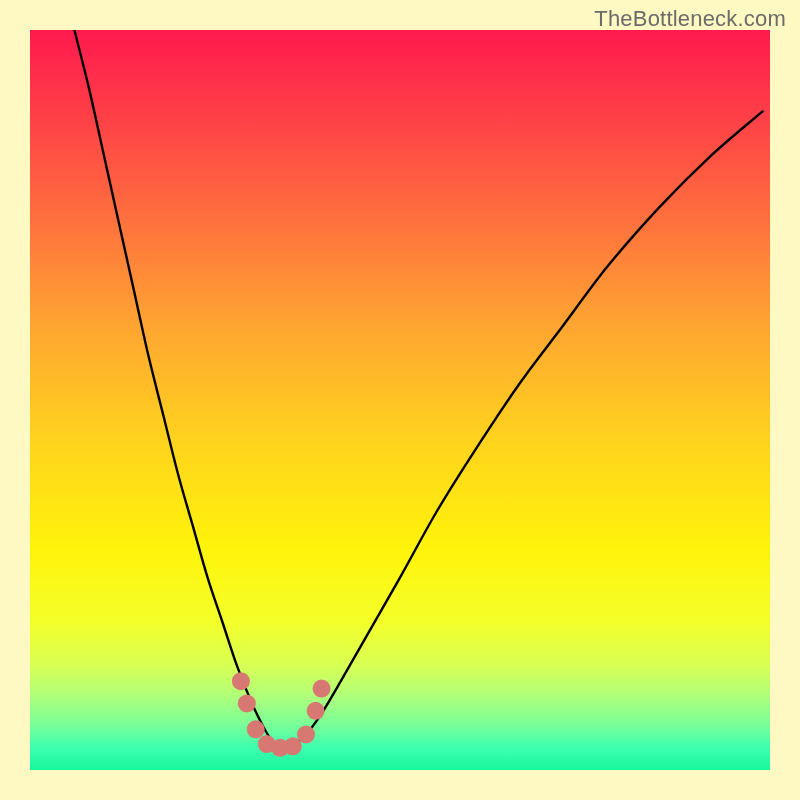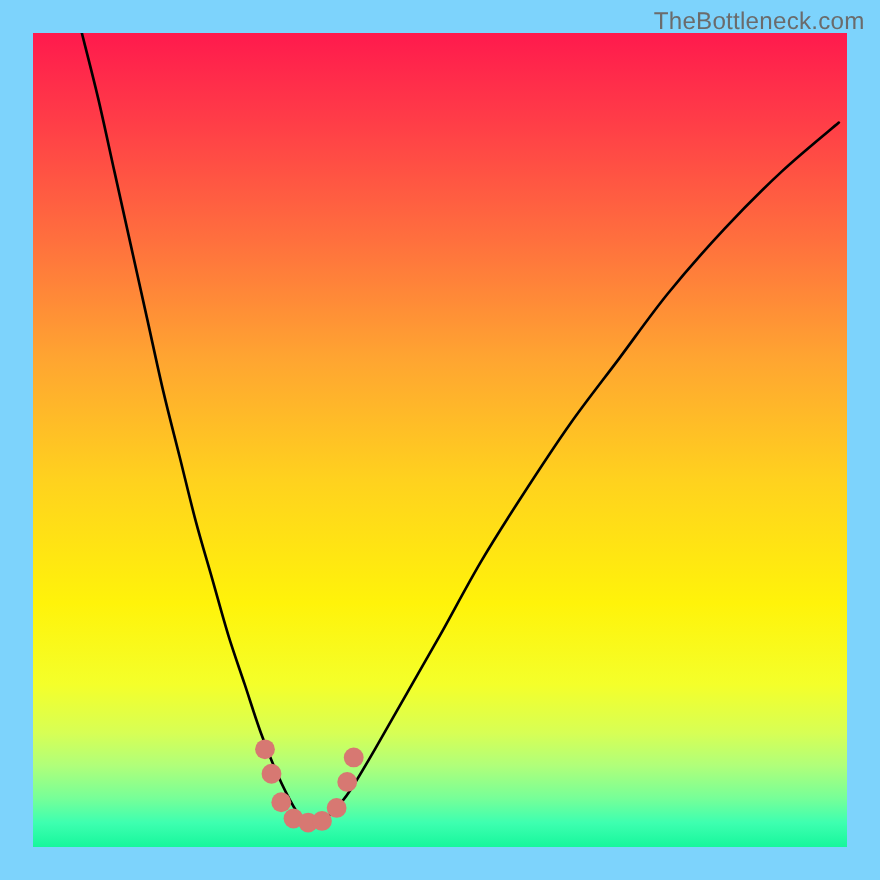--- a/index.html
+++ b/index.html
@@ -10,21 +10,21 @@
     background: #000;
     overflow: hidden;
     font-family: Arial, Helvetica, sans-serif;
   }
   .frame {
     position: absolute;
     left: 0;
     top: 0;
     width: 800px;
     height: 800px;
-    background: #7dd3fc;
+    background: #fef9c3;
   }
   .plot {
     position: absolute;
     left: 30px;
     top: 30px;
     width: 740px;
     height: 740px;
     overflow: hidden;
   }
   .gradient {

